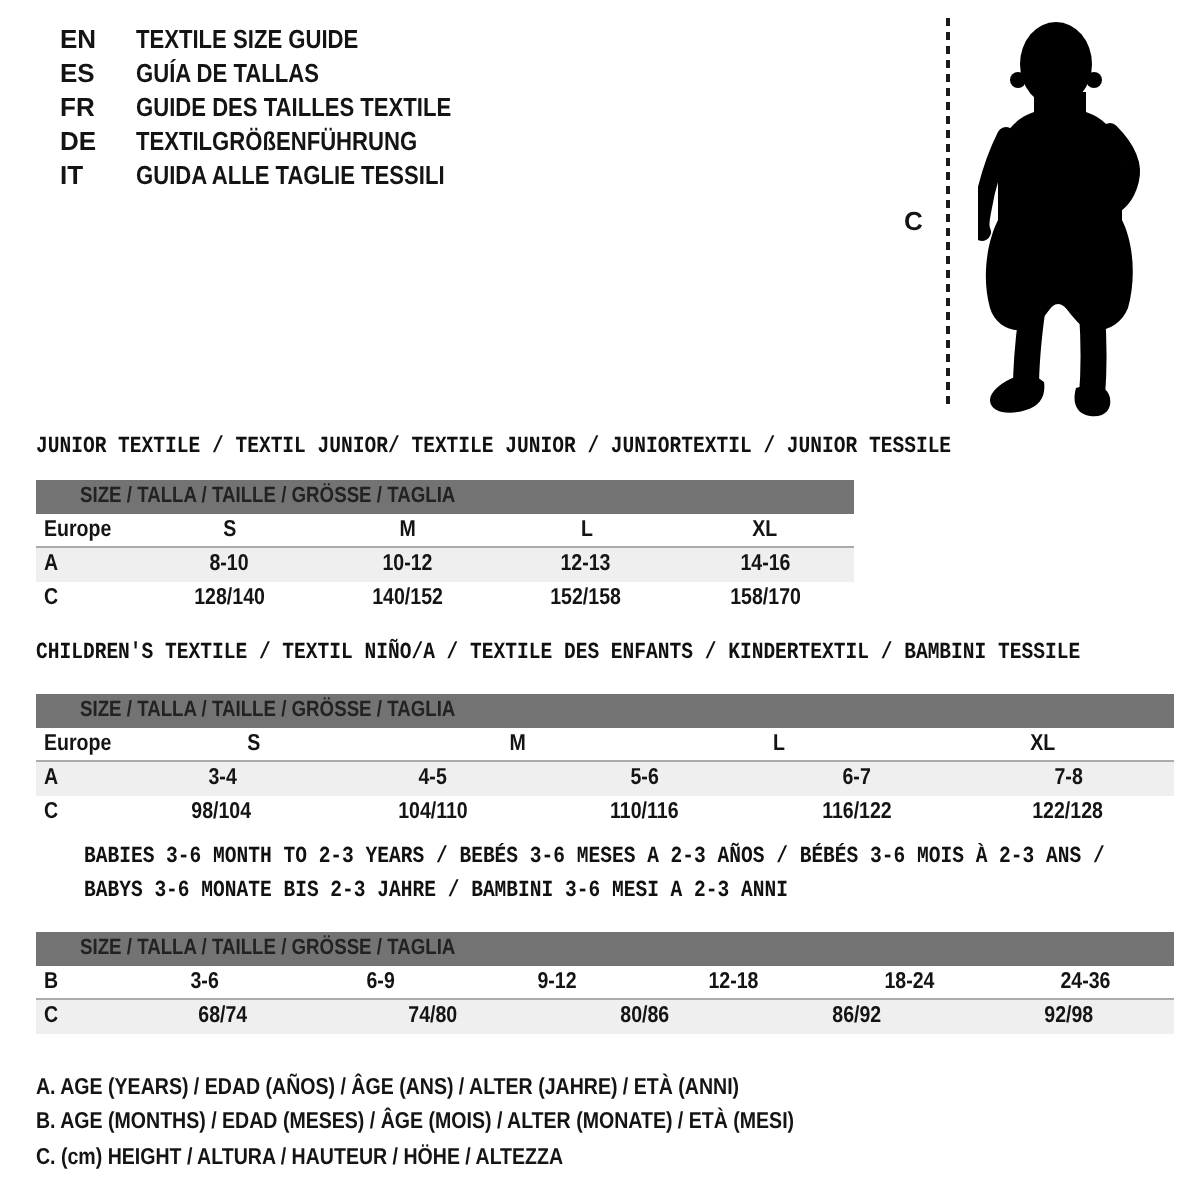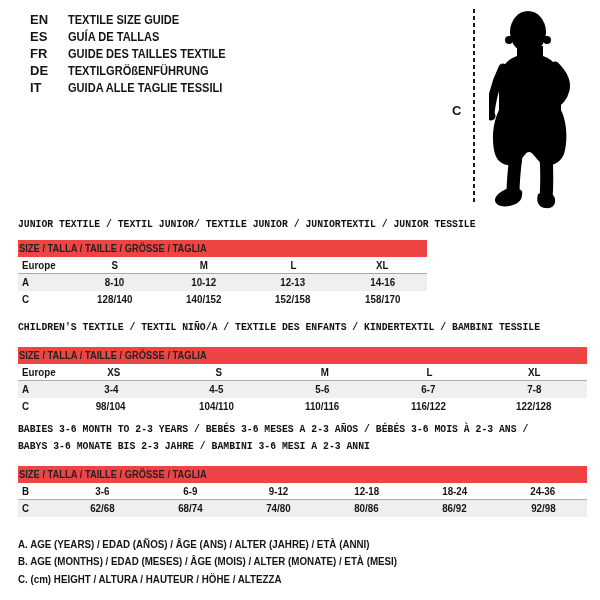--- a/index.html
+++ b/index.html
@@ -25,35 +25,35 @@
   .figure{position:absolute;top:0;left:440px;width:160px;height:220px;}
   .dash-line{position:absolute;left:33px;top:9px;width:2px;height:196px;
     background:repeating-linear-gradient(to bottom,#1a1a1a 0 4px,transparent 4px 7px);}
   .c-label{position:absolute;left:12px;top:103px;font-size:13px;}
   .baby-svg{position:absolute;left:49px;top:6px;}
 
   
   .tbl{position:absolute;left:18px;}
   .tbl-title{font-size:11.5px;line-height:13px;color:#111;font-family:Liberation Mono, monospace;}
   .tbl-grid{margin-top:0;}
-  .bar{height:17px;line-height:17px;background:#ef4444;color:#222;
-    font-size:11px;padding-left:1px;box-sizing:border-box;}
+  .bar{height:17px;line-height:17px;background:#737373;color:#222;
+    font-size:11px;padding-left:22px;box-sizing:border-box;}
   .row{display:flex;height:17px;line-height:17px;font-size:11.5px;align-items:center;box-sizing:border-box;}
   .row.stripe{background:#efefef;}
   .row.rule{border-bottom:1px solid #ababab;}
   .cell-label{flex:0 0 52px;padding-left:4px;box-sizing:border-box;text-align:left;}
   .tbl-wide .cell-label{flex:0 0 40px;}
   .cell{flex:1 1 0;text-align:center;}
 
   #table1{top:217px;width:409px;}
   #table1 .tbl-title{margin-bottom:10px;}
   #table2{top:320px;width:569px;}
   #table2 .tbl-title{margin-bottom:14px;}
   #table3{top:421px;width:569px;}
-  #table3 .tbl-title{line-height:16.5px;margin-bottom:12px;}
+  #table3 .tbl-title{line-height:16.5px;margin-bottom:12px;margin-left:24px;}
 
   
   .footnotes{position:absolute;top:536px;left:18px;font-size:11.5px;line-height:17.3px;}
 </style>
 </head>
 <body>
 
 <div class="page">
 
   <div class="lang-block">
@@ -128,21 +128,20 @@
       </div>
     </div>
   </div>
 
   <div class="tbl tbl-wide" id="table2">
     <div class="tbl-title"><span class="sq">CHILDREN'S TEXTILE / TEXTIL NIÑO/A / TEXTILE DES ENFANTS / KINDERTEXTIL / BAMBINI TESSILE</span></div>
     <div class="tbl-grid">
       <div class="bar"><span class="sq">SIZE / TALLA / TAILLE / GRÖSSE / TAGLIA</span></div>
       <div class="row rule">
         <span class="cell-label"><span class="sq">Europe</span></span>
-        <span class="cell"><span class="sqc">XS</span></span>
         <span class="cell"><span class="sqc">S</span></span>
         <span class="cell"><span class="sqc">M</span></span>
         <span class="cell"><span class="sqc">L</span></span>
         <span class="cell"><span class="sqc">XL</span></span>
       </div>
       <div class="row stripe">
         <span class="cell-label"><span class="sq">A</span></span>
         <span class="cell"><span class="sqc">3-4</span></span>
         <span class="cell"><span class="sqc">4-5</span></span>
         <span class="cell"><span class="sqc">5-6</span></span>
@@ -171,21 +170,20 @@
         <span class="cell-label"><span class="sq">B</span></span>
         <span class="cell"><span class="sqc">3-6</span></span>
         <span class="cell"><span class="sqc">6-9</span></span>
         <span class="cell"><span class="sqc">9-12</span></span>
         <span class="cell"><span class="sqc">12-18</span></span>
         <span class="cell"><span class="sqc">18-24</span></span>
         <span class="cell"><span class="sqc">24-36</span></span>
       </div>
       <div class="row stripe">
         <span class="cell-label"><span class="sq">C</span></span>
-        <span class="cell"><span class="sqc">62/68</span></span>
         <span class="cell"><span class="sqc">68/74</span></span>
         <span class="cell"><span class="sqc">74/80</span></span>
         <span class="cell"><span class="sqc">80/86</span></span>
         <span class="cell"><span class="sqc">86/92</span></span>
         <span class="cell"><span class="sqc">92/98</span></span>
       </div>
     </div>
   </div>
 
   <div class="footnotes">

